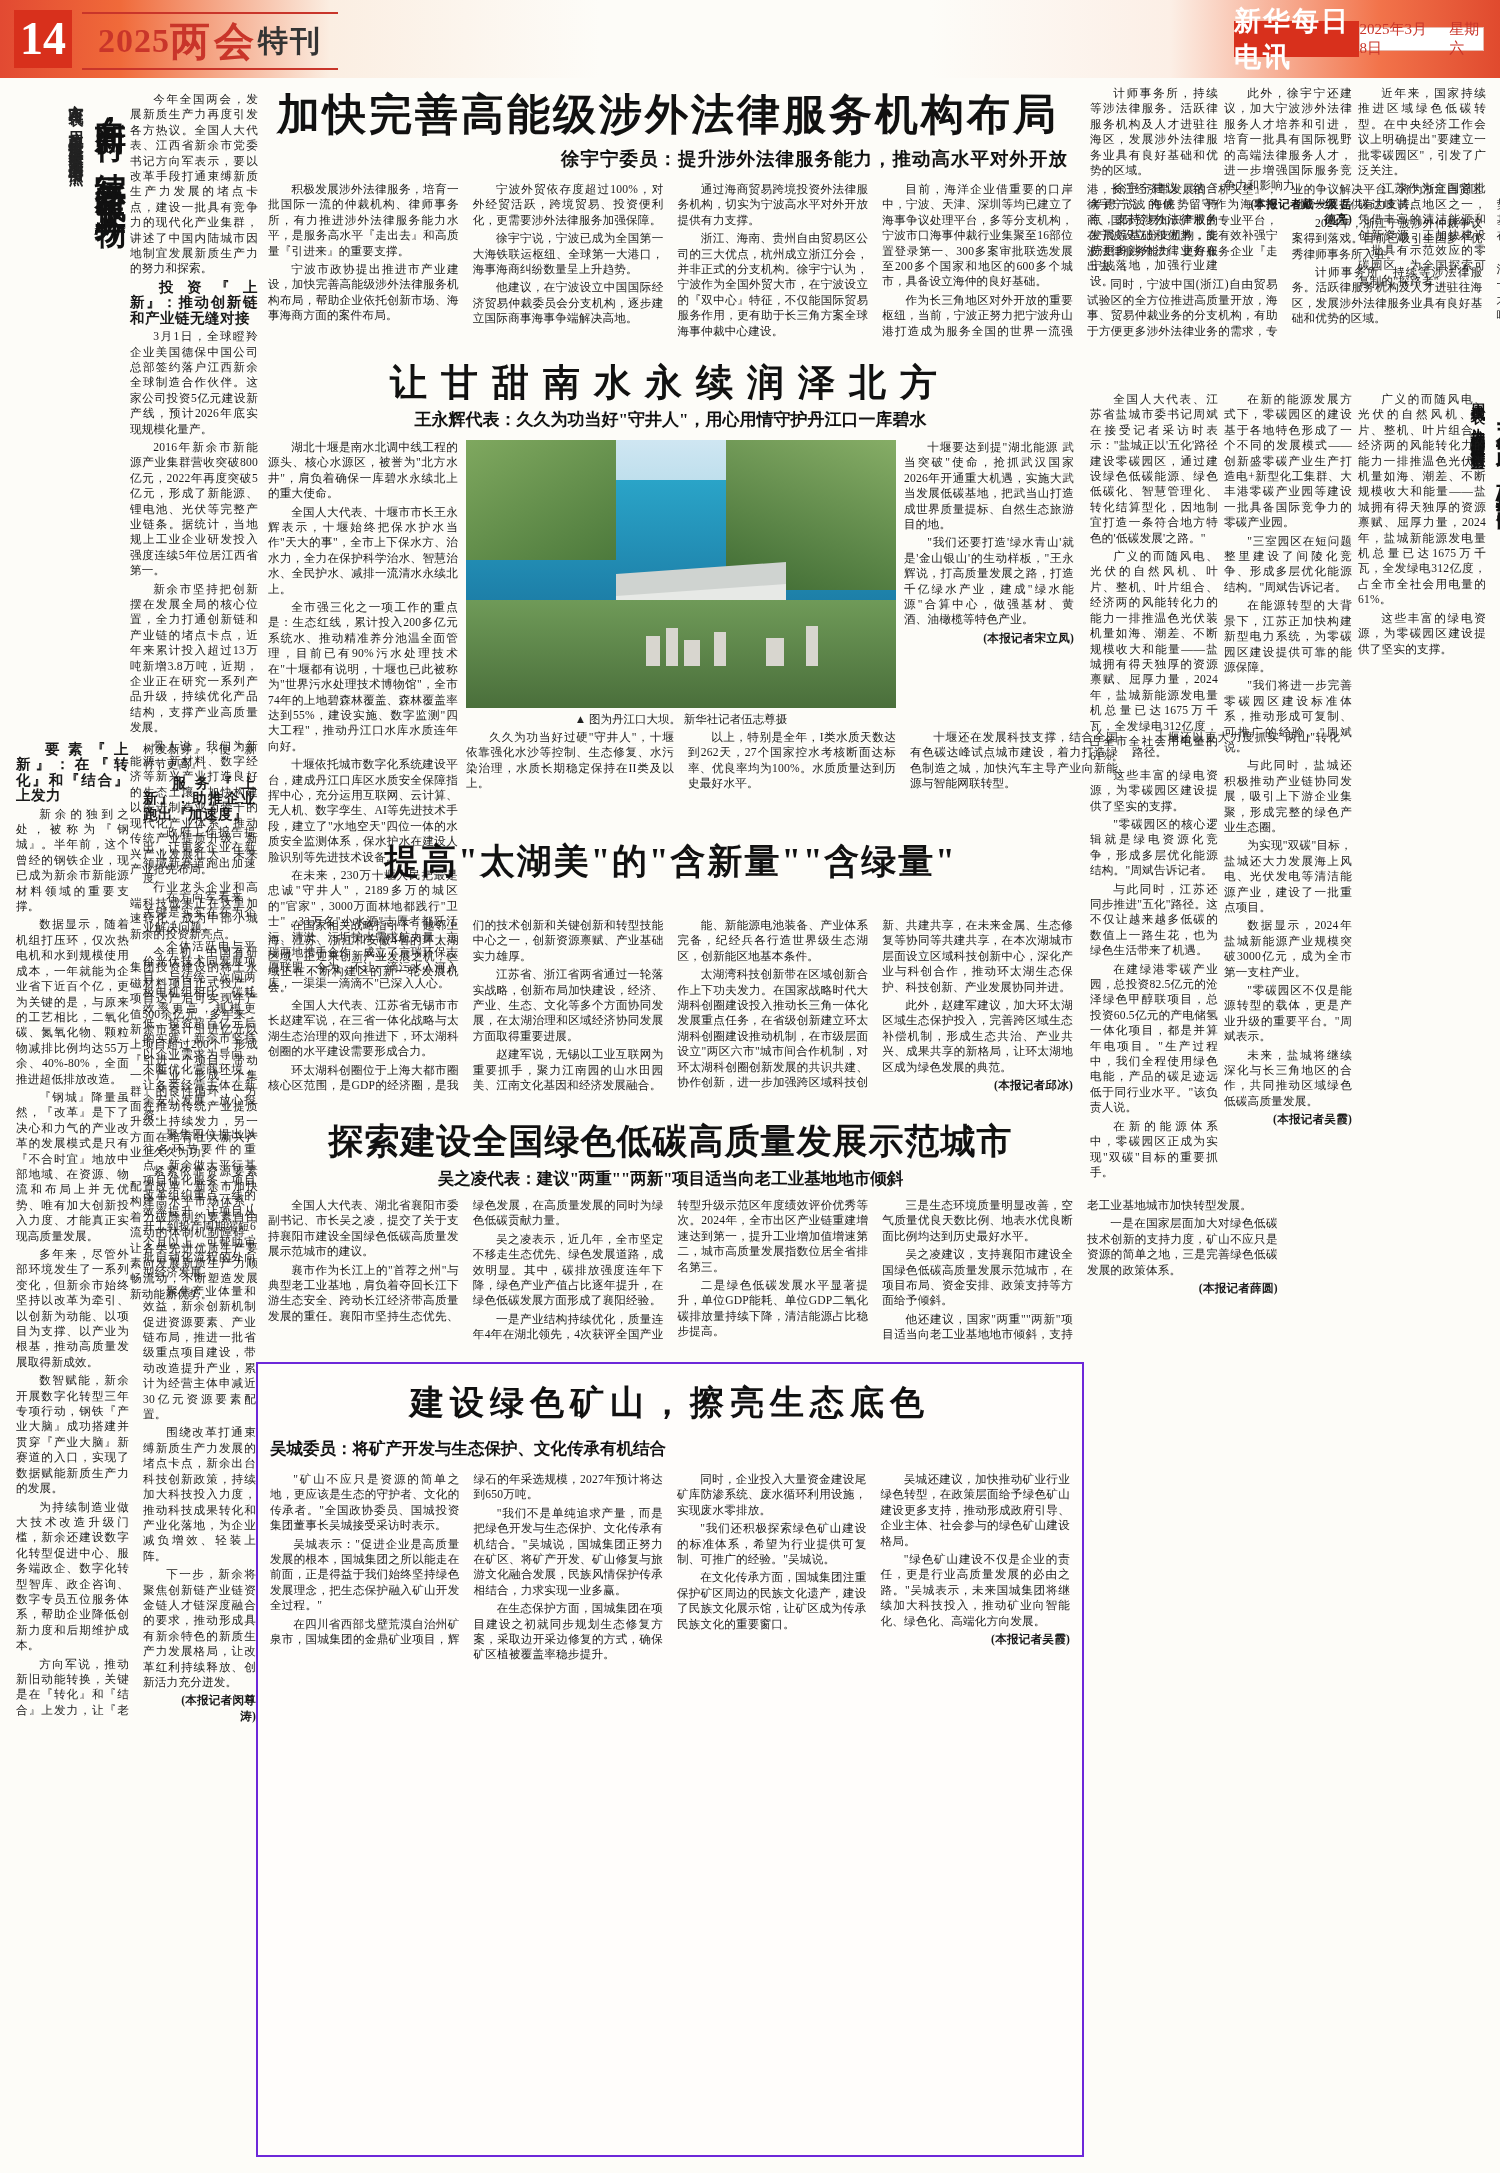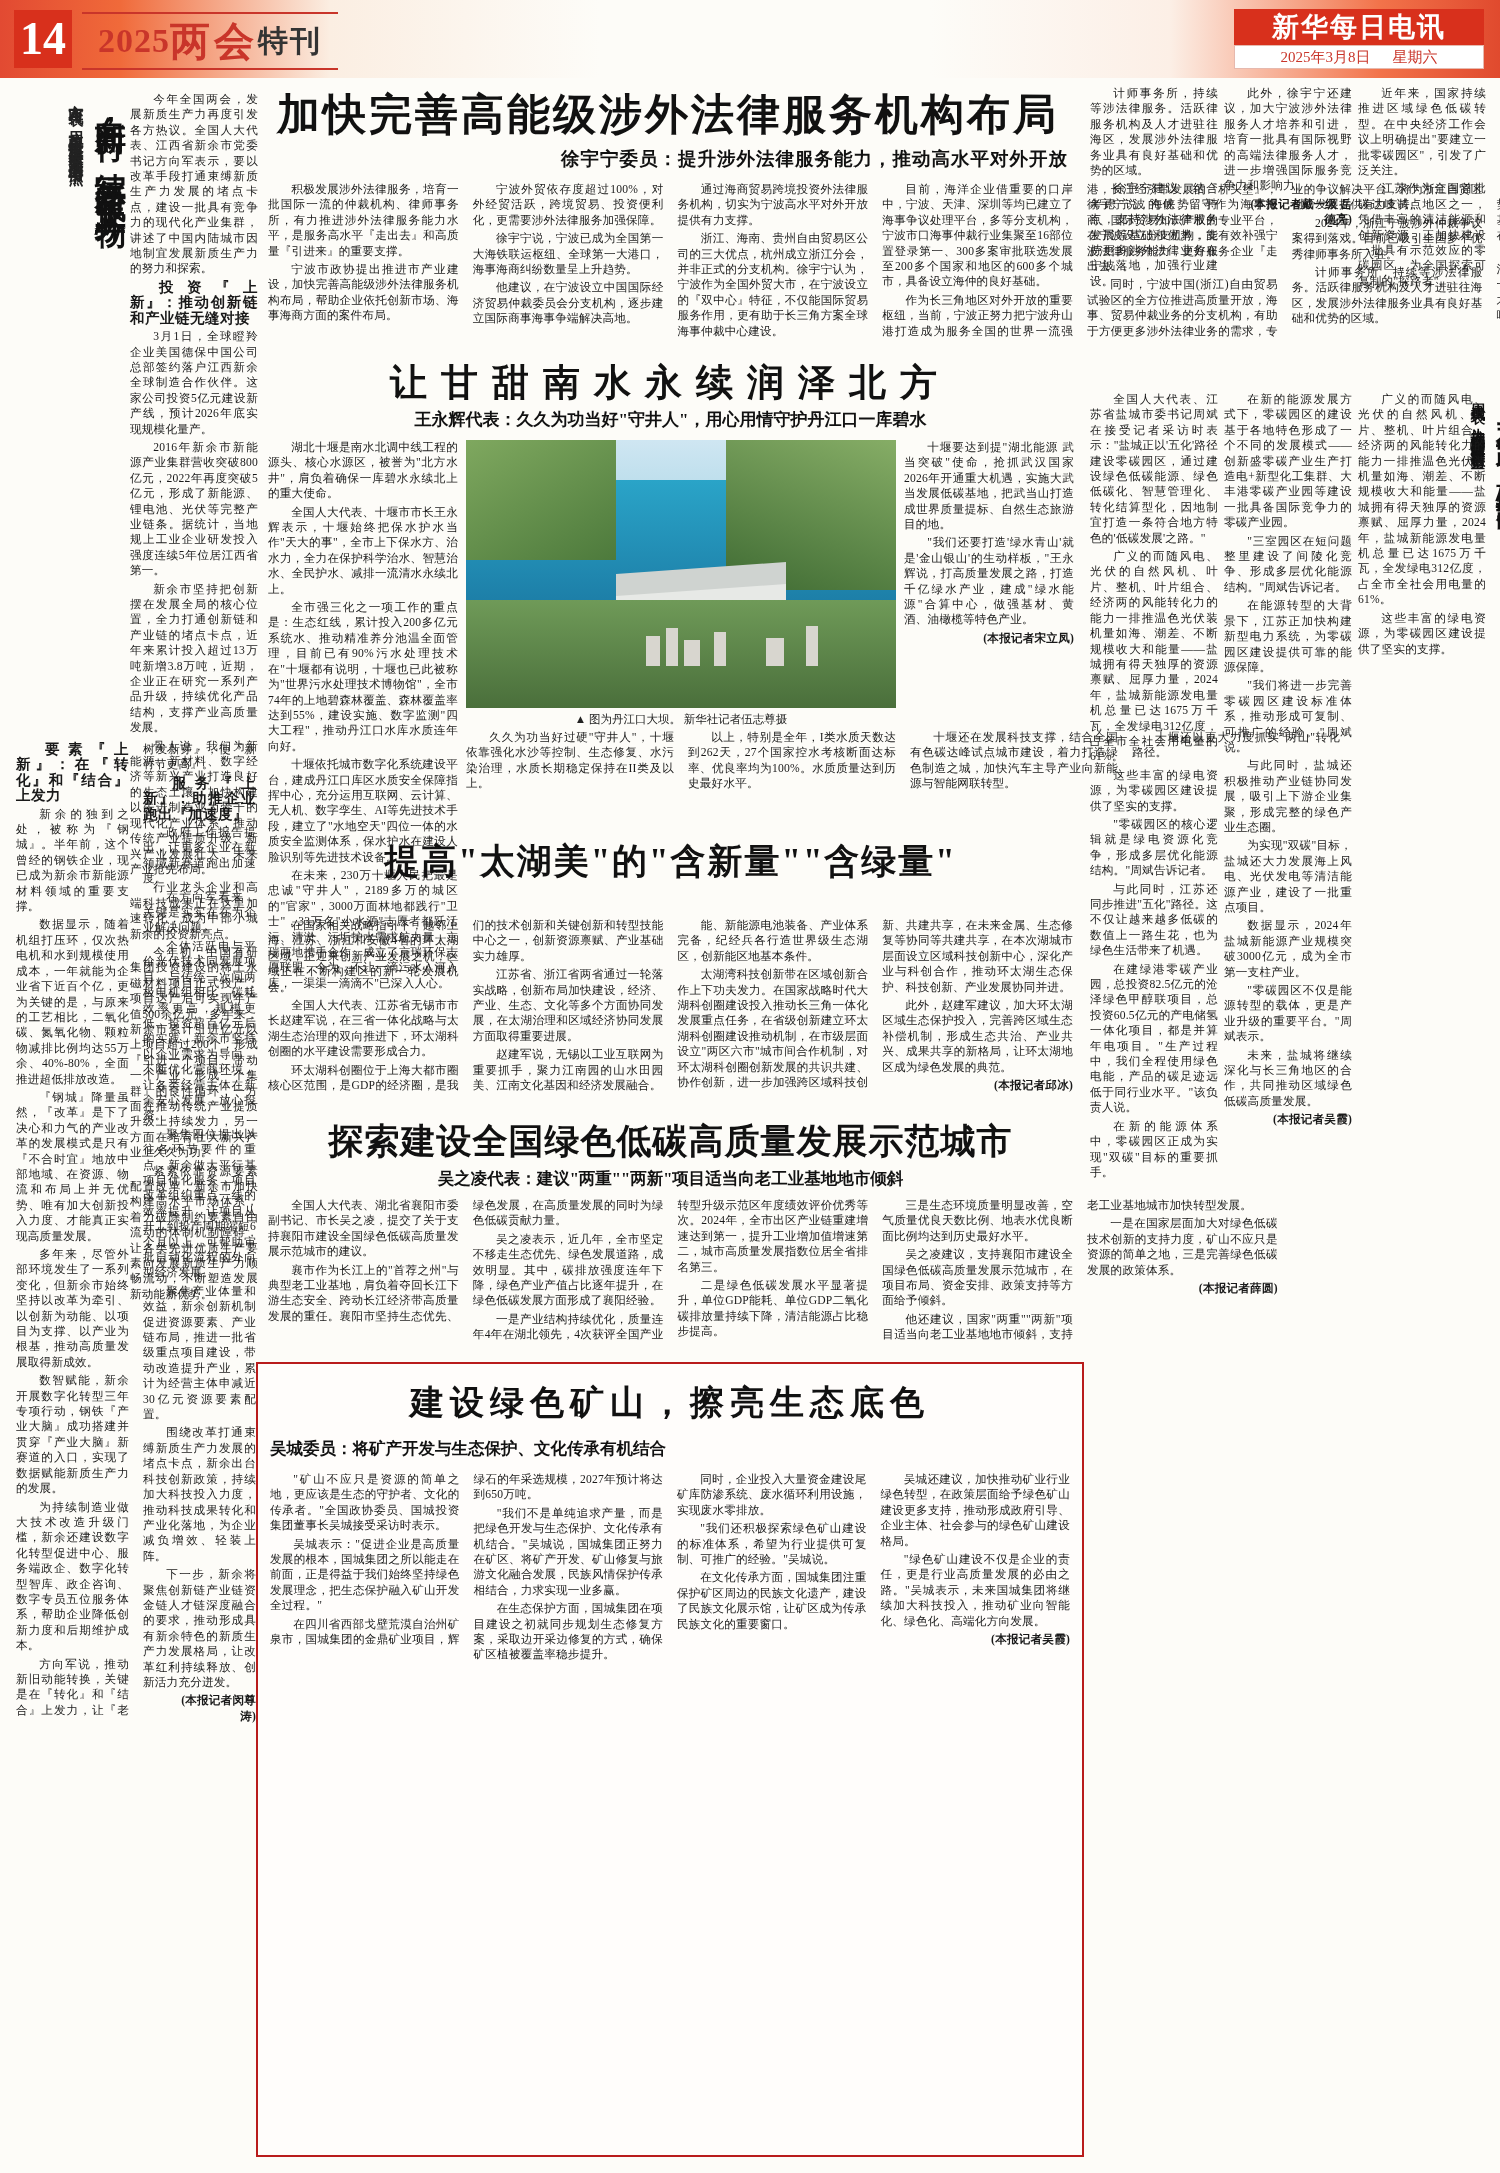--- a/index.html
+++ b/index.html
@@ -28,21 +28,21 @@
   .mh-title-box{
     position:absolute;left:82px;top:12px;height:54px;
     border:2px solid #c9352a;border-left:none;border-right:none;
     padding:0 16px;display:flex;align-items:center;
   }
   .mh-year{font-size:34px;color:#c9352a;font-weight:bold;letter-spacing:1px;}
   .mh-big{font-size:40px;color:#c9352a;font-weight:bold;letter-spacing:4px;}
   .mh-sub{font-size:30px;color:#333;font-weight:bold;letter-spacing:2px;}
   .mh-right{
     position:absolute;right:16px;top:8px;width:250px;height:62px;
-    display:flex;flex-direction:column;align-items:center;justify-content:center;
+    display:flex;flex-direction:row;align-items:center;justify-content:center;
   }
   .mh-brand{
     width:250px;height:36px;background:#d8301c;color:#fff;
     display:flex;align-items:center;justify-content:center;
     font-size:27px;font-weight:bold;letter-spacing:2px;
   }
   .mh-date{
     width:250px;height:24px;background:#fff;color:#c9352a;
     display:flex;align-items:center;justify-content:center;gap:22px;
     font-size:15px;border:1px solid #e6b9ae;box-sizing:border-box;
@@ -143,21 +143,21 @@
     font-size:16.5px;font-weight:bold;
   }
   .t4-cols{
     position:absolute;left:268px;top:1198px;width:805px;height:155px;
     column-count:4;column-gap:14px;
   }
 
   
   .box5{
     position:absolute;left:256px;top:1362px;width:828px;height:795px;
-    border:2px solid #b91c1c;box-sizing:border-box;padding:10px 12px;
+    border:2px solid #6d28d9;box-sizing:border-box;padding:10px 12px;
     background:#fffdfb;
   }
   .t5-title{
     width:100%;text-align:center;font-size:34px;font-weight:bold;letter-spacing:6px;
     margin-top:6px;
   }
   .t5-sub{width:100%;font-size:16.5px;font-weight:bold;margin-top:12px;}
   .t5-cols{
     margin-top:12px;width:100%;height:690px;column-count:4;column-gap:14px;
   }

